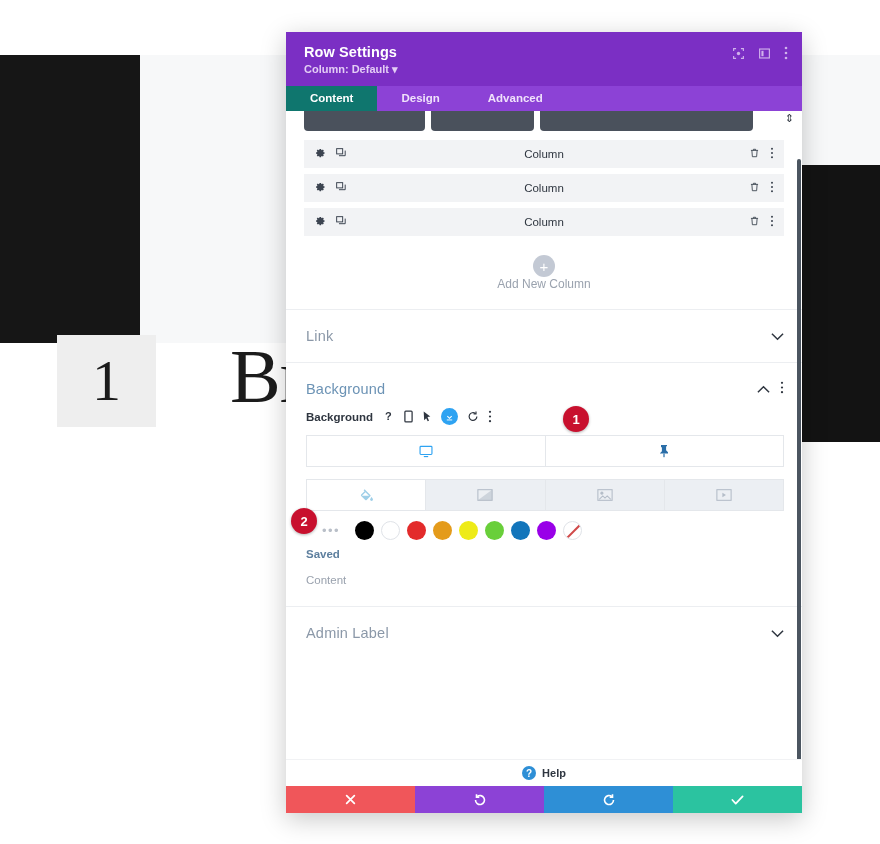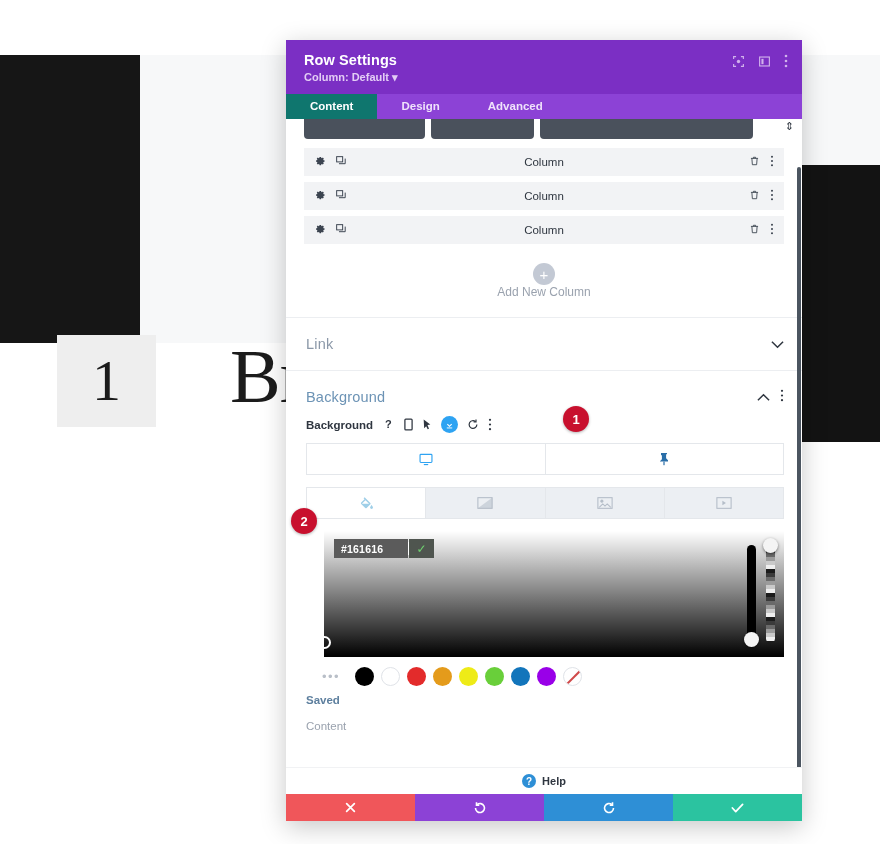--- a/index.html
+++ b/index.html
@@ -89,21 +89,21 @@
     font-size: 12.5px;
     line-height: 21px;
     color: #4d5259;
     white-space: nowrap;
   }
 
   
   #modal {
     position: absolute;
     left: 286px;
-    top: 40px;
+    top: 32px;
     width: 516px;
     height: 781px;
     background: #ffffff;
     box-shadow: 0 6px 24px rgba(0,0,0,.22);
     display: flex;
     flex-direction: column;
     overflow: hidden;
   }
 
   
@@ -868,38 +868,20 @@
           </svg>
         </div>
         <div class="type-tab">
           <svg width="16" height="14" viewBox="0 0 18 14" fill="none" stroke="currentColor" stroke-width="1.2">
             <rect x="1" y="1" width="16" height="12"></rect>
             <path d="M7.2 4.6l4 2.4-4 2.4z" fill="currentColor" stroke="none"></path>
           </svg>
         </div>
       </div>
 
-      <div class="picker-wrap">
-        <div class="picker-saturation">
-          <div class="sat-handle"></div>
-          <div class="vslider alpha">
-            <div class="vknob" style="bottom:-4px;"></div>
-          </div>
-          <div class="vslider hue">
-            <div class="vknob" style="top:-7px;"></div>
-          </div>
-        </div>
-        <div class="hex-field">
-          <div class="hex-input">
-            <span>#161616</span>
-          </div>
-          <div class="hex-caret"></div>
-          <div class="hex-ok">✓</div>
-        </div>
-      </div>
 
       <div class="swatch-row">
         <span class="swatch-dots">•••</span>
         <span class="swatch" style="background:#000000;"></span>
         <span class="swatch ring" style="background:#ffffff;"></span>
         <span class="swatch" style="background:#e32b2b;"></span>
         <span class="swatch" style="background:#e49b1b;"></span>
         <span class="swatch" style="background:#eeeb17;"></span>
         <span class="swatch" style="background:#69cf3a;"></span>
         <span class="swatch" style="background:#1275bb;"></span>
@@ -907,20 +889,30 @@
         <span class="swatch none"></span>
       </div>
 
       <div class="saved-recent">
         <span class="sr active">Saved</span>
         <span class="sr">Content</span>
       </div>
 
     </div>
 
+    <div class="toggle-section" style="margin-top:20px;">
+      <div class="t-title">Admin Label</div>
+      <div class="t-right">
+        <span>
+          <svg width="13" height="9" viewBox="0 0 14 9" fill="none" stroke="currentColor" stroke-width="1.6">
+            <path d="M1 1.5l6 6 6-6"></path>
+          </svg>
+        </span>
+      </div>
+    </div>
 
     <div class="scrollbar-track">
       <div class="scrollbar-thumb"></div>
     </div>
   </div>
 
   <div class="help-bar">
     <span class="help-q">?</span>
     <span class="help-label">Help</span>
   </div>

